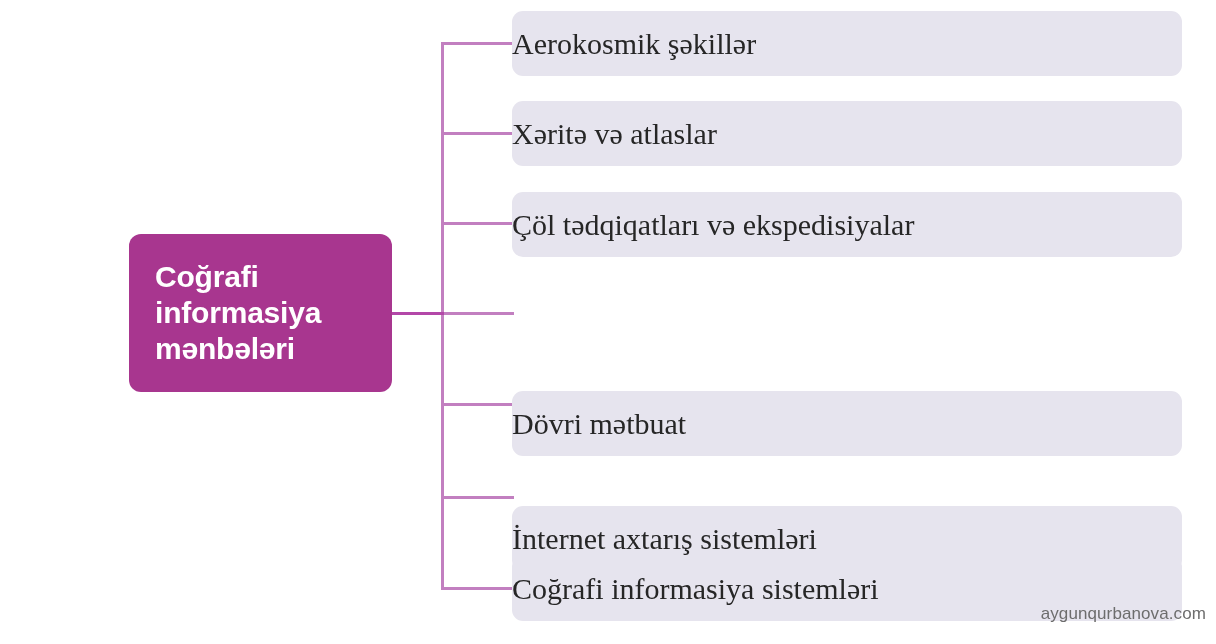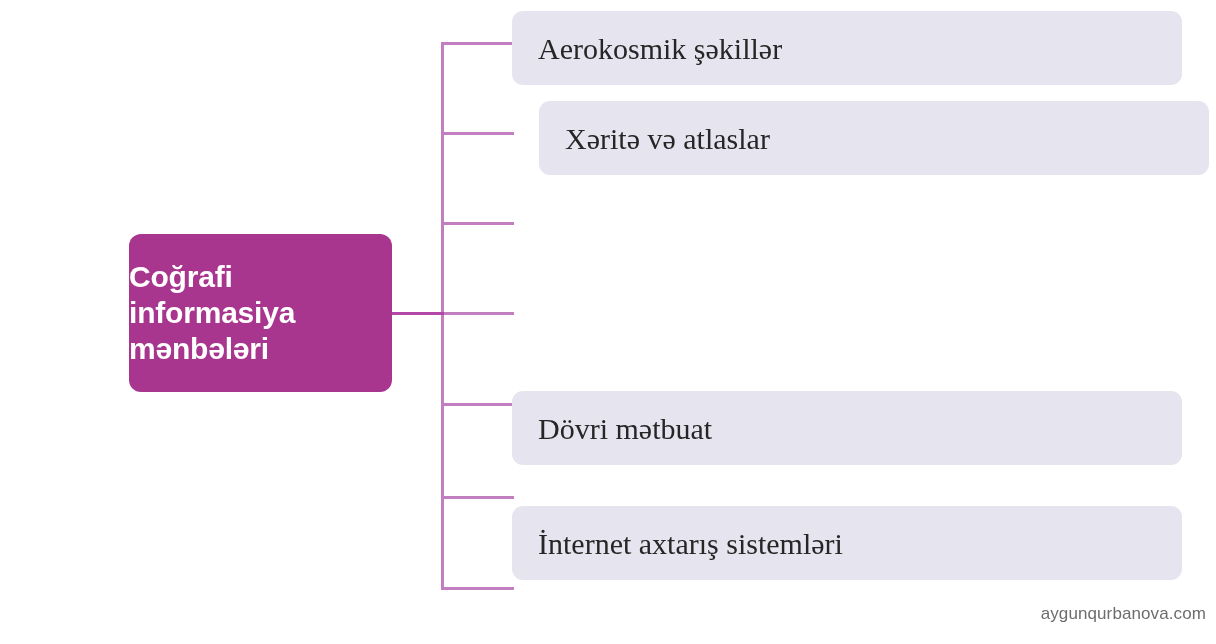--- a/index.html
+++ b/index.html
@@ -21,20 +21,21 @@
   #root-node {
     position: absolute;
     left: 129px;
     top: 234px;
     width: 263px;
     height: 158px;
     background: #a8368f;
     border-radius: 12px;
     display: flex;
     align-items: center;
+    padding-left: 26px;
     padding-right: 10px;
     z-index: 4;
   }
   #root-label {
     color: #ffffff;
     font-family: "Liberation Sans", sans-serif;
     font-weight: bold;
     font-size: 30px;
     line-height: 1.19;
     letter-spacing: -0.2px;
@@ -58,26 +59,25 @@
     height: 3px;
     background: #b347a8;
     z-index: 3;
   }
 
   
   .leaf-box {
     position: absolute;
     left: 512px;
     width: 670px;
-    height: 74px;
+    height: 65px;
     background: #e6e4ee;
     border-radius: 11px;
     display: flex;
     align-items: center;
-    padding-left: 26px;
     padding-right: 18px;
     z-index: 5;
   }
   .leaf-label {
     color: #262626;
     font-family: "Liberation Serif", serif;
     font-size: 30px;
     line-height: 1.1;
     white-space: nowrap;
   }
@@ -112,25 +112,31 @@
   <div class="conn-branch" style="left:441px; top:132px; width:73px;"></div>
   <div class="conn-branch" style="left:441px; top:222px; width:73px;"></div>
   <div class="conn-branch" style="left:441px; top:312px; width:73px;"></div>
   <div class="conn-branch" style="left:441px; top:403px; width:73px;"></div>
   <div class="conn-branch" style="left:441px; top:496px; width:73px;"></div>
   <div class="conn-branch" style="left:441px; top:587px; width:73px;"></div>
 
   <div class="leaf-box" style="top:11px;">
     <span class="leaf-label">Aerokosmik şəkillər</span>
   </div>
-  <div class="leaf-box" style="top:101px;margin-left:27px;">
+  <div class="leaf-box" style="top:101px;">
     <span class="leaf-label">Xəritə və atlaslar</span>
+  </div>
+  <div class="leaf-box" style="top:192px;">
+    <span class="leaf-label">Çöl tədqiqatları və ekspedisiyalar</span>
   </div>
   <div class="leaf-box" style="top:391px;">
     <span class="leaf-label">Dövri mətbuat</span>
   </div>
   <div class="leaf-box" style="top:465px;margin-top:41px;">
     <span class="leaf-label">İnternet axtarış sistemləri</span>
   </div>
+  <div class="leaf-box" style="top:556px;">
+    <span class="leaf-label">Coğrafi informasiya sistemləri</span>
+  </div>
 
   <div id="watermark">aygunqurbanova.com</div>
 
 </div>
 
 </body></html>

